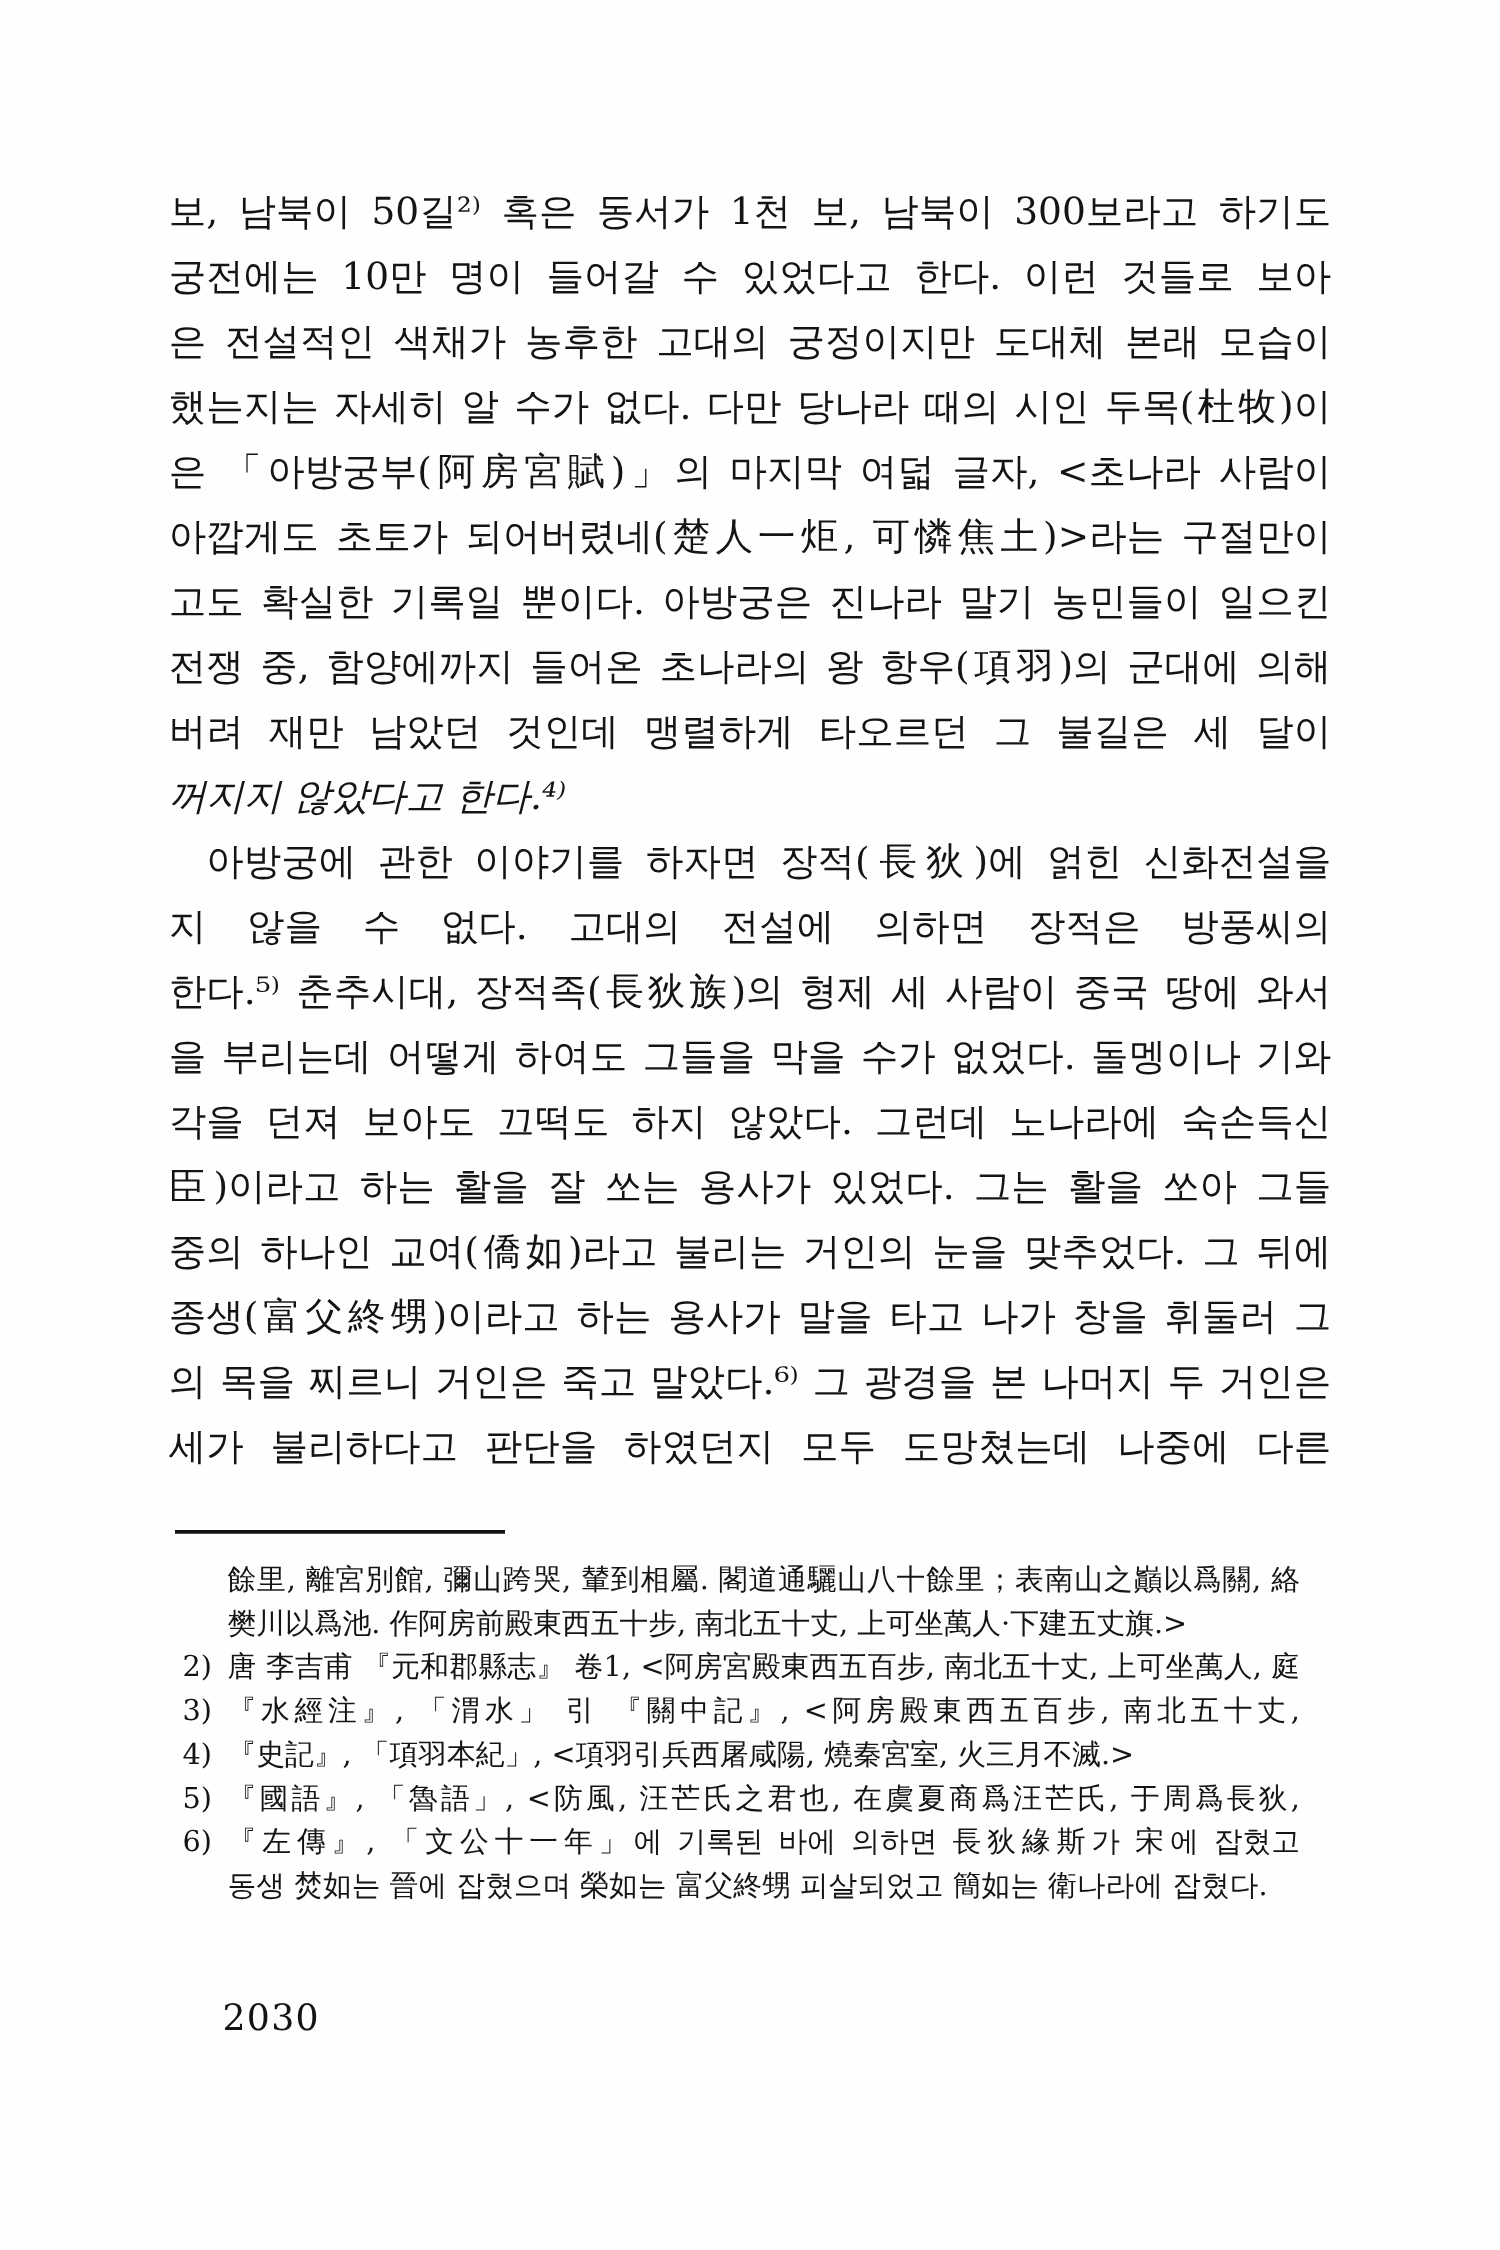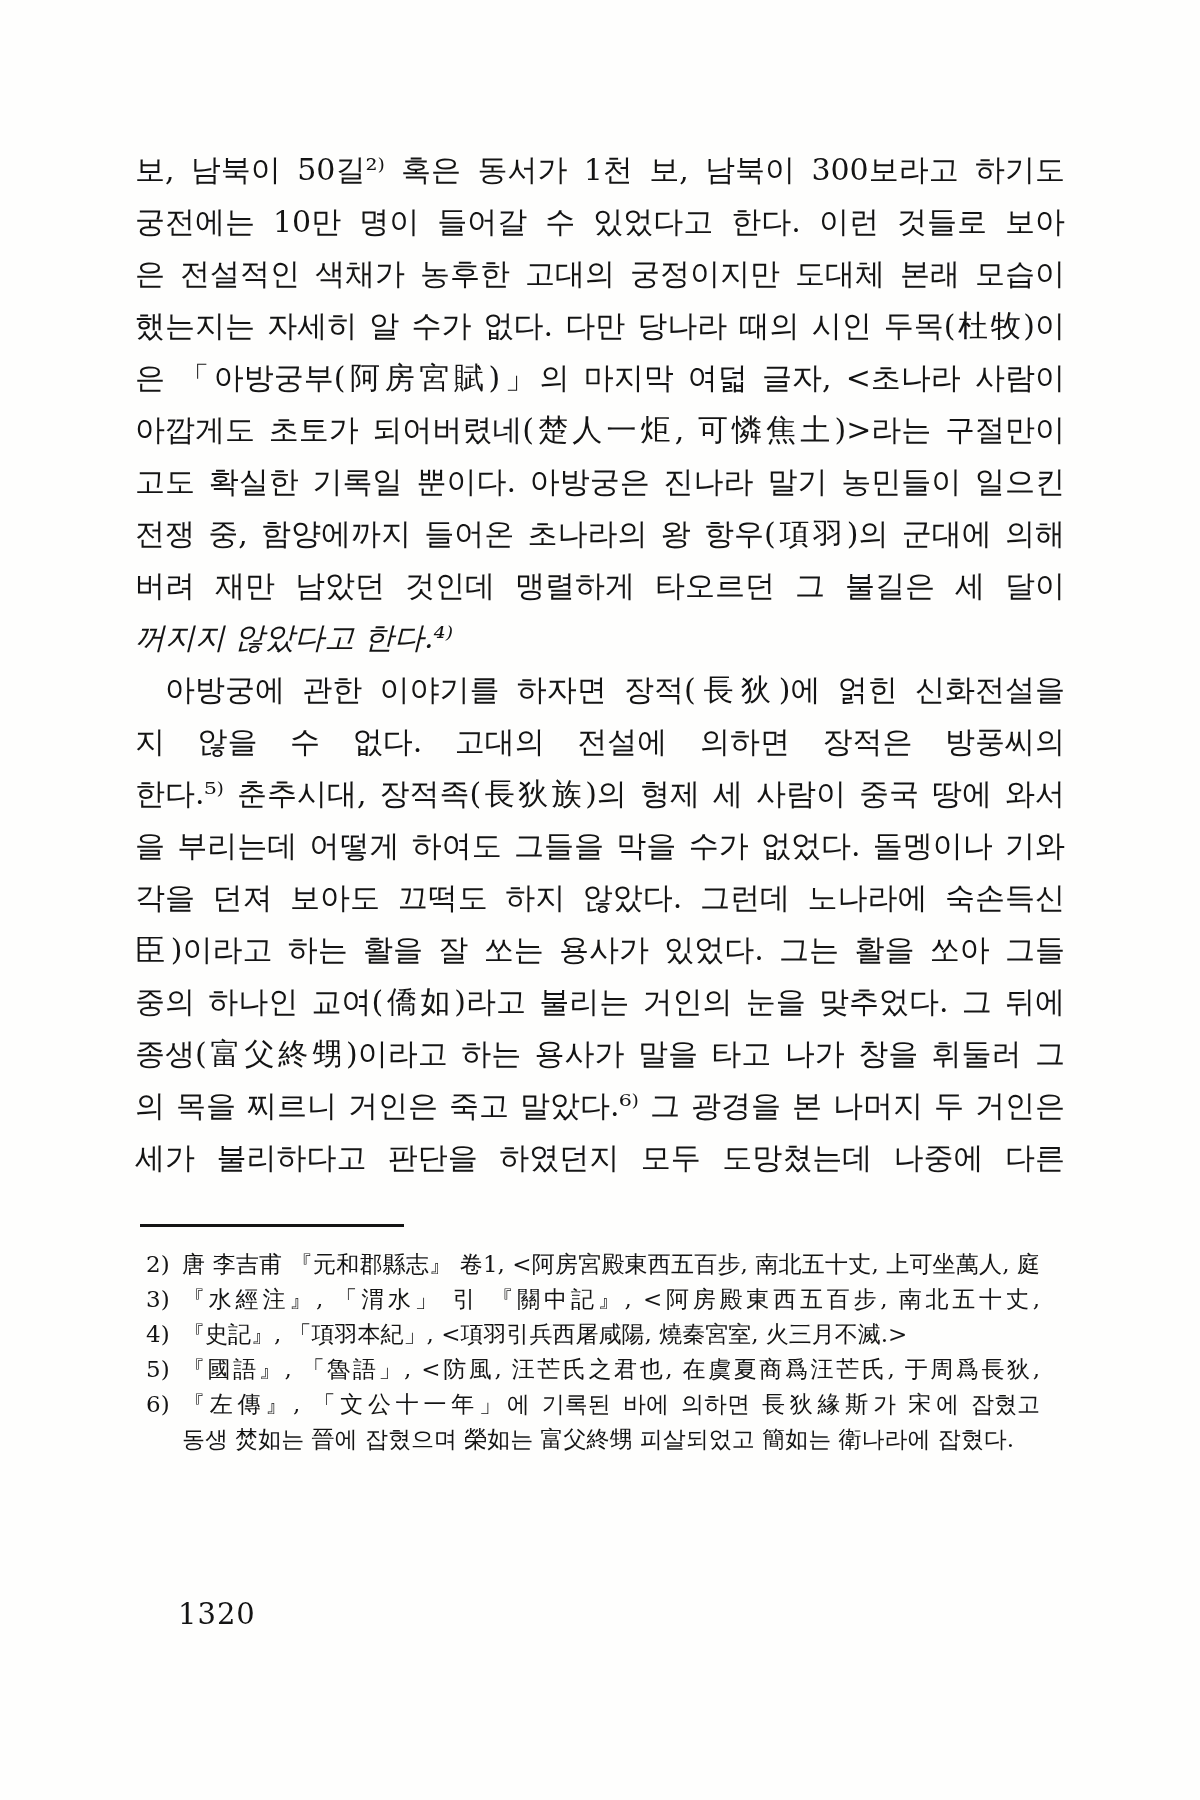--- a/index.html
+++ b/index.html
@@ -105,20 +105,25 @@
       <div class="line">각을 던져 보아도 끄떡도 하지 않았다. 그런데 노나라에 숙손득신(叔孫得</div>
       <div class="line">臣)이라고 하는 활을 잘 쏘는 용사가 있었다. 그는 활을 쏘아 그들 삼형제</div>
       <div class="line">중의 하나인 교여(僑如)라고 불리는 거인의 눈을 맞추었다. 그 뒤에 부부</div>
       <div class="line">종생(富父終甥)이라고 하는 용사가 말을 타고 나가 창을 휘둘러 그 거인</div>
       <div class="line">의 목을 찌르니 거인은 죽고 말았다.⁶⁾ 그 광경을 본 나머지 두 거인은 형</div>
       <div class="line">세가 불리하다고 판단을 하였던지 모두 도망쳤는데 나중에 다른 나라에서</div>
     </div>
   <div class="fn-rule"></div>
   <div class="footnotes">
       <div class="fn-item">
+        <span class="fn-marker"></span>
+        <div class="fn-line">餘里, 離宮別館, 彌山跨哭, 輦到相屬. 閣道通驪山八十餘里；表南山之巓以爲關, 絡</div>
+        <div class="fn-line end">樊川以爲池. 作阿房前殿東西五十步, 南北五十丈, 上可坐萬人·下建五丈旗.&gt;</div>
+      </div>
+      <div class="fn-item">
         <span class="fn-marker">2)</span>
         <div class="fn-line">唐 李吉甫 『元和郡縣志』 卷1, &lt;阿房宮殿東西五百步, 南北五十丈, 上可坐萬人, 庭</div>
       </div>
       <div class="fn-item">
         <span class="fn-marker">3)</span>
         <div class="fn-line end">『水經注』, 「渭水」 引 『關中記』, &lt;阿房殿東西五百步, 南北五十丈, 庭中受十萬人.&gt;</div>
       </div>
       <div class="fn-item">
         <span class="fn-marker">4)</span>
         <div class="fn-line end">『史記』, 「項羽本紀」, &lt;項羽引兵西屠咸陽, 燒秦宮室, 火三月不滅.&gt;</div>
@@ -126,14 +131,14 @@
       <div class="fn-item">
         <span class="fn-marker">5)</span>
         <div class="fn-line end">『國語』, 「魯語」, &lt;防風, 汪芒氏之君也, 在虞夏商爲汪芒氏, 于周爲長狄, 今爲大人.&gt;</div>
       </div>
       <div class="fn-item">
         <span class="fn-marker">6)</span>
         <div class="fn-line">『左傳』, 「文公十一年」에 기록된 바에 의하면 長狄緣斯가 宋에 잡혔고 長狄僑如의</div>
         <div class="fn-line end">동생 焚如는 晉에 잡혔으며 榮如는 富父終甥 피살되었고 簡如는 衛나라에 잡혔다.</div>
       </div>
     </div>
-  <div class="page-number">1320</div>
+  <div class="page-number">2030</div>
 </div>
 
 </body></html>

